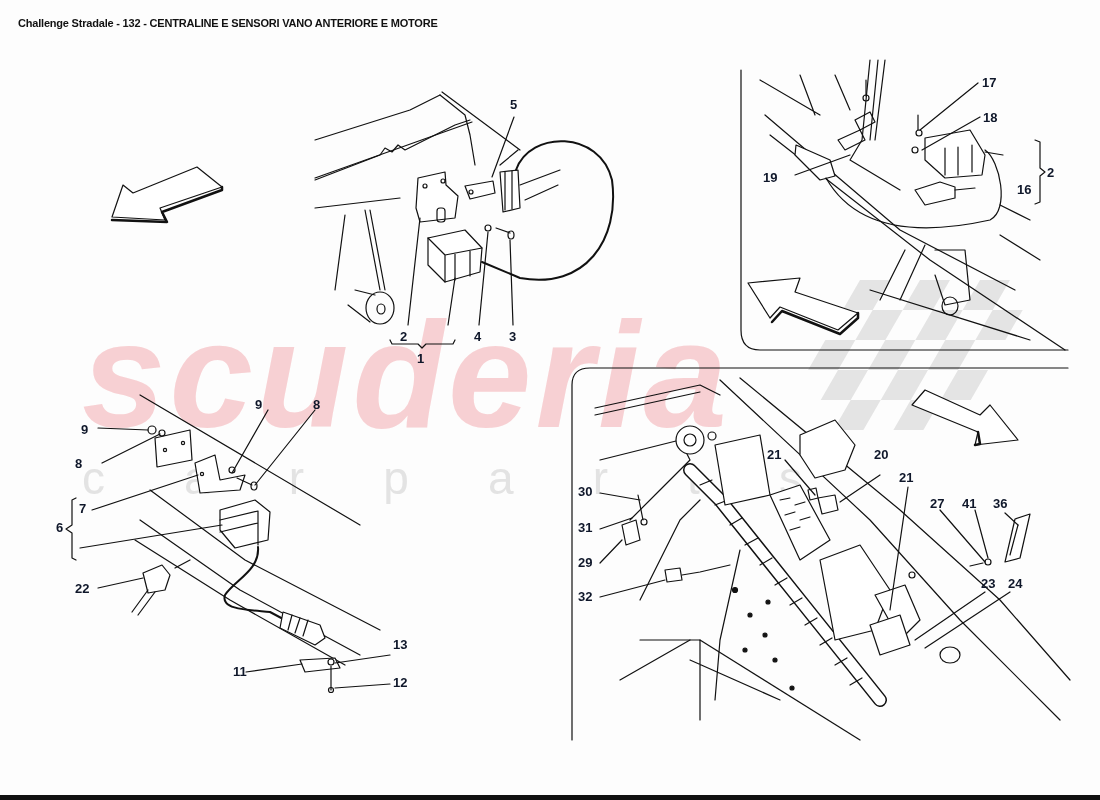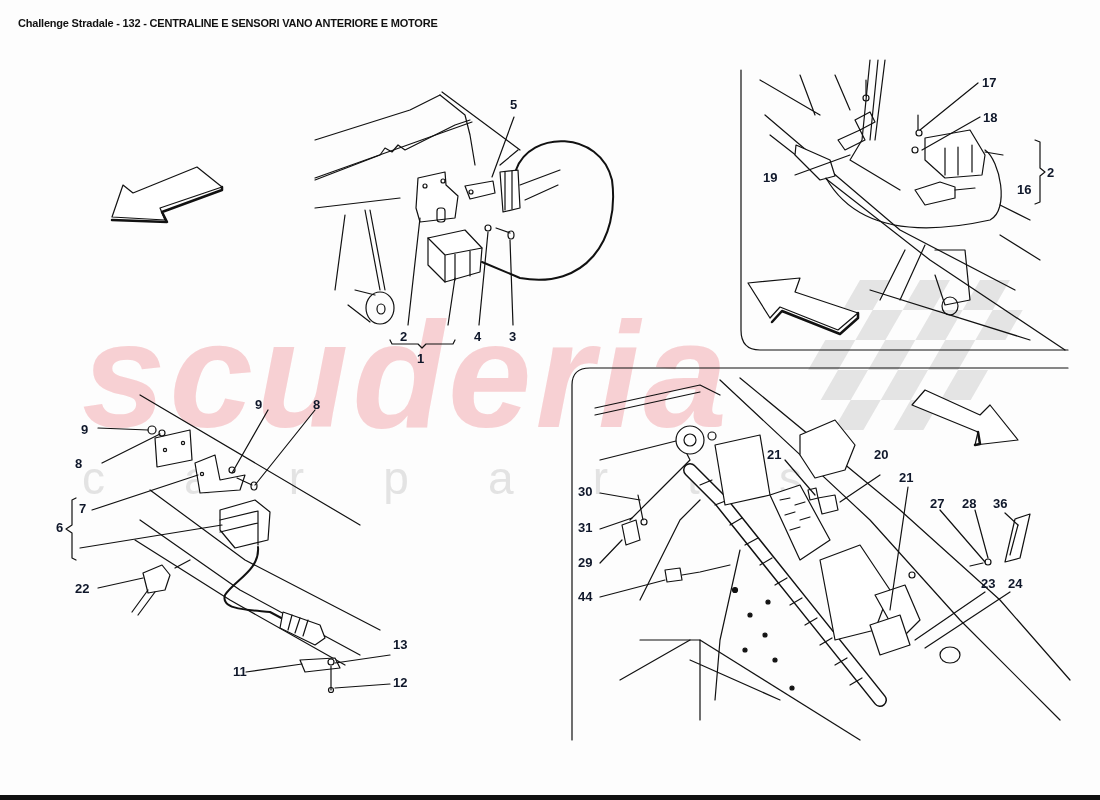--- a/index.html
+++ b/index.html
@@ -289,22 +289,22 @@
 <span class="lbl" style="left:56px;top:521px">6</span>
 <span class="lbl" style="left:75px;top:582px">22</span>
 <span class="lbl" style="left:393px;top:638px">13</span>
 <span class="lbl" style="left:233px;top:665px">11</span>
 <span class="lbl" style="left:393px;top:676px">12</span>
 
 <span class="lbl" style="left:767px;top:448px">21</span>
 <span class="lbl" style="left:874px;top:448px">20</span>
 <span class="lbl" style="left:899px;top:471px">21</span>
 <span class="lbl" style="left:930px;top:497px">27</span>
-<span class="lbl" style="left:962px;top:497px">28</span>
+<span class="lbl" style="left:962px;top:497px">41</span>
 <span class="lbl" style="left:993px;top:497px">36</span>
 <span class="lbl" style="left:578px;top:485px">30</span>
 <span class="lbl" style="left:578px;top:521px">31</span>
 <span class="lbl" style="left:578px;top:556px">29</span>
-<span class="lbl" style="left:578px;top:590px">44</span>
+<span class="lbl" style="left:578px;top:590px">32</span>
 <span class="lbl" style="left:981px;top:577px">23</span>
 <span class="lbl" style="left:1008px;top:577px">24</span>
 
 <div class="footer-bar"></div>
 
 </body></html>

